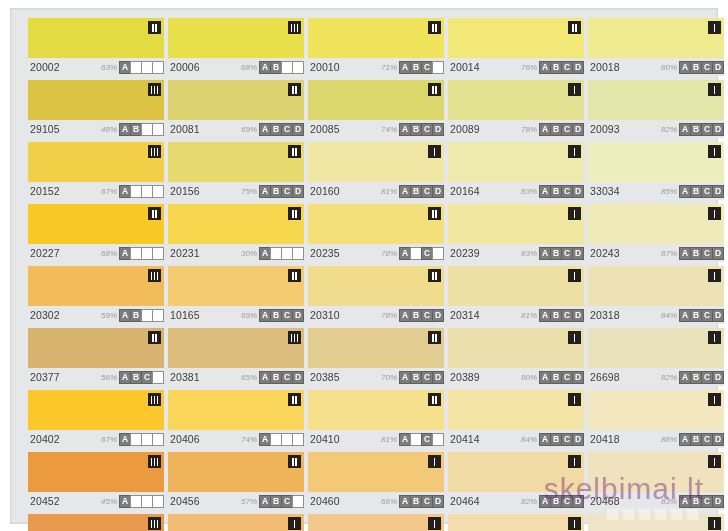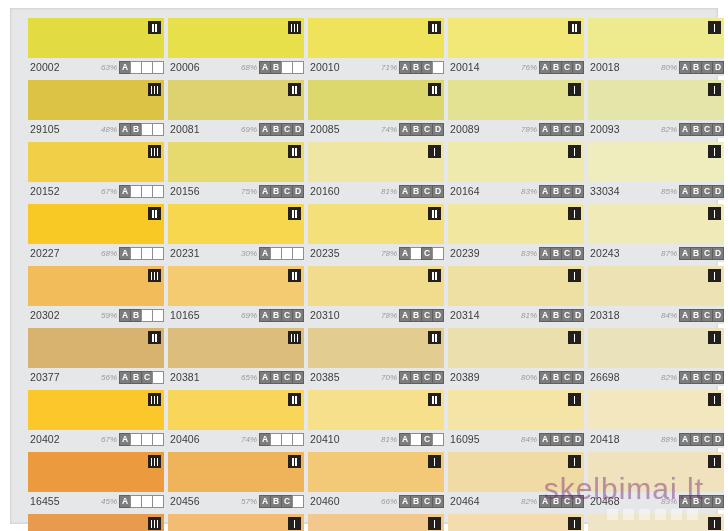--- a/index.html
+++ b/index.html
@@ -678,21 +678,21 @@
           </span>
         </div>
       </div>
       <div class="card">
         <div class="swatch" style="background: rgb(244, 228, 165);">
           <div class="badge">
             <i></i>
           </div>
         </div>
         <div class="meta">
-          <span class="code">16095</span>
+          <span class="code">20414</span>
           <span class="pct">84%</span>
           <span class="boxes">
             <span class="bx on">A</span>
             <span class="bx on">B</span>
             <span class="bx on">C</span>
             <span class="bx on">D</span>
           </span>
         </div>
       </div>
       <div class="card">
@@ -714,21 +714,21 @@
       </div>
       <div class="card">
         <div class="swatch" style="background: rgb(235, 154, 61);">
           <div class="badge">
             <i></i>
             <i></i>
             <i></i>
           </div>
         </div>
         <div class="meta">
-          <span class="code">16455</span>
+          <span class="code">20452</span>
           <span class="pct">45%</span>
           <span class="boxes">
             <span class="bx on">A</span>
             <span class="bx">B</span>
             <span class="bx">C</span>
             <span class="bx">D</span>
           </span>
         </div>
       </div>
       <div class="card">

